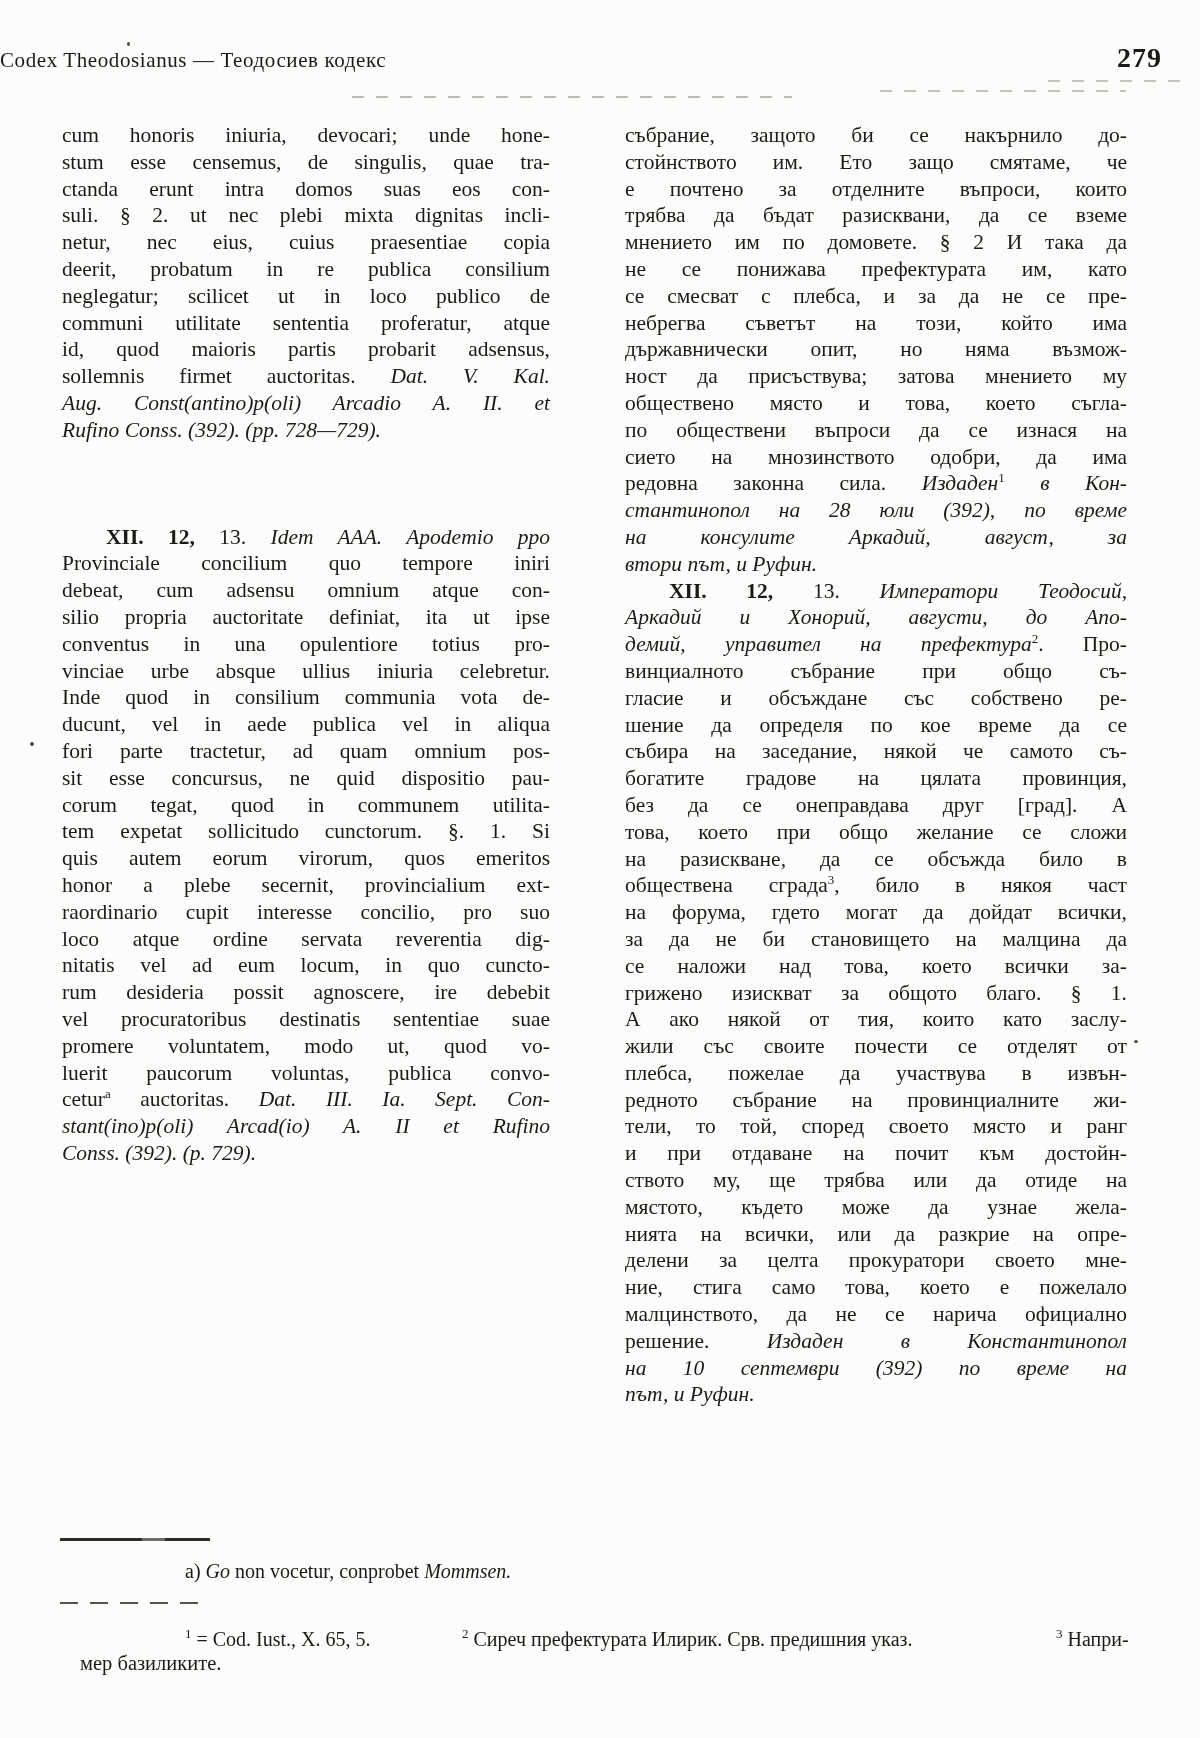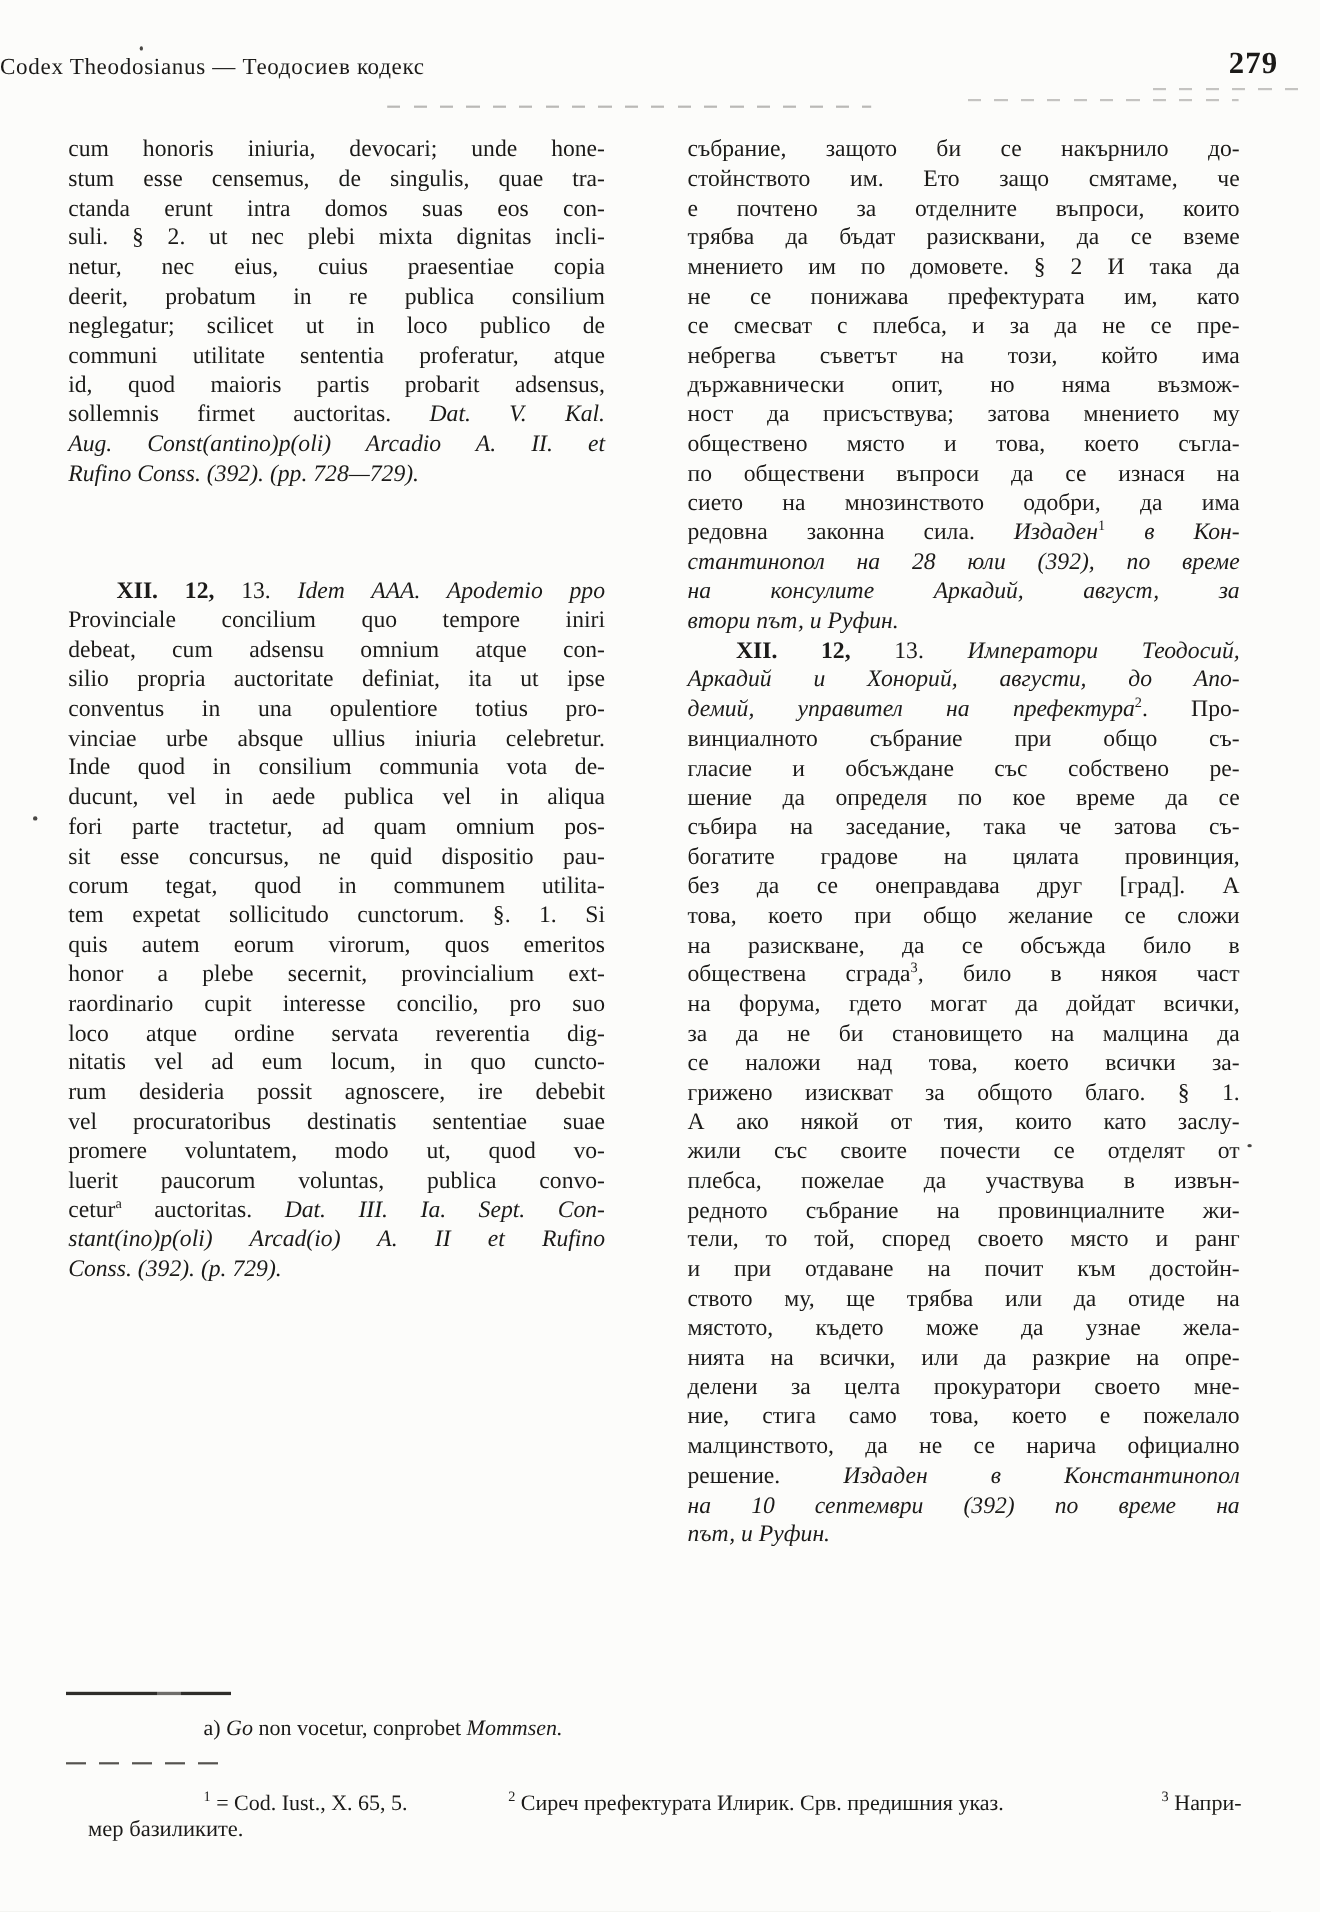--- a/index.html
+++ b/index.html
@@ -143,21 +143,21 @@
           <div class="line"><span class="i">на консулите Аркадий, август, за</span></div>
           <div class="line last"><span class="i">втори път, и Руфин.</span></div>
         </div>
         <div class="paragraph">
           <div class="line indent"><span class="b">XII. 12, </span><span class="r">13. </span><span class="i">Императори Теодосий,</span></div>
           <div class="line"><span class="i">Аркадий и Хонорий, августи, до Апо-</span></div>
           <div class="line"><span class="i">демий, управител на префектура</span><sup class="sup">2</sup><span class="r">. Про-</span></div>
           <div class="line"><span class="r">винциалното събрание при общо съ-</span></div>
           <div class="line"><span class="r">гласие и обсъждане със собствено ре-</span></div>
           <div class="line"><span class="r">шение да определя по кое време да се</span></div>
-          <div class="line"><span class="r">събира на заседание, така че затова съ-</span></div>
+          <div class="line"><span class="r">събира на заседание, някой че самото съ-</span></div>
           <div class="line"><span class="r">богатите градове на цялата провинция,</span></div>
           <div class="line"><span class="r">без да се онеправдава друг [град]. А</span></div>
           <div class="line"><span class="r">това, което при общо желание се сложи</span></div>
           <div class="line"><span class="r">на разискване, да се обсъжда било в</span></div>
           <div class="line"><span class="r">обществена сграда</span><sup class="sup">3</sup><span class="r">, било в някоя част</span></div>
           <div class="line"><span class="r">на форума, гдето могат да дойдат всички,</span></div>
           <div class="line"><span class="r">за да не би становището на малцина да</span></div>
           <div class="line"><span class="r">се наложи над това, което всички за-</span></div>
           <div class="line"><span class="r">грижено изискват за общото благо. § 1.</span></div>
           <div class="line"><span class="r">А ако някой от тия, които като заслу-</span></div>

